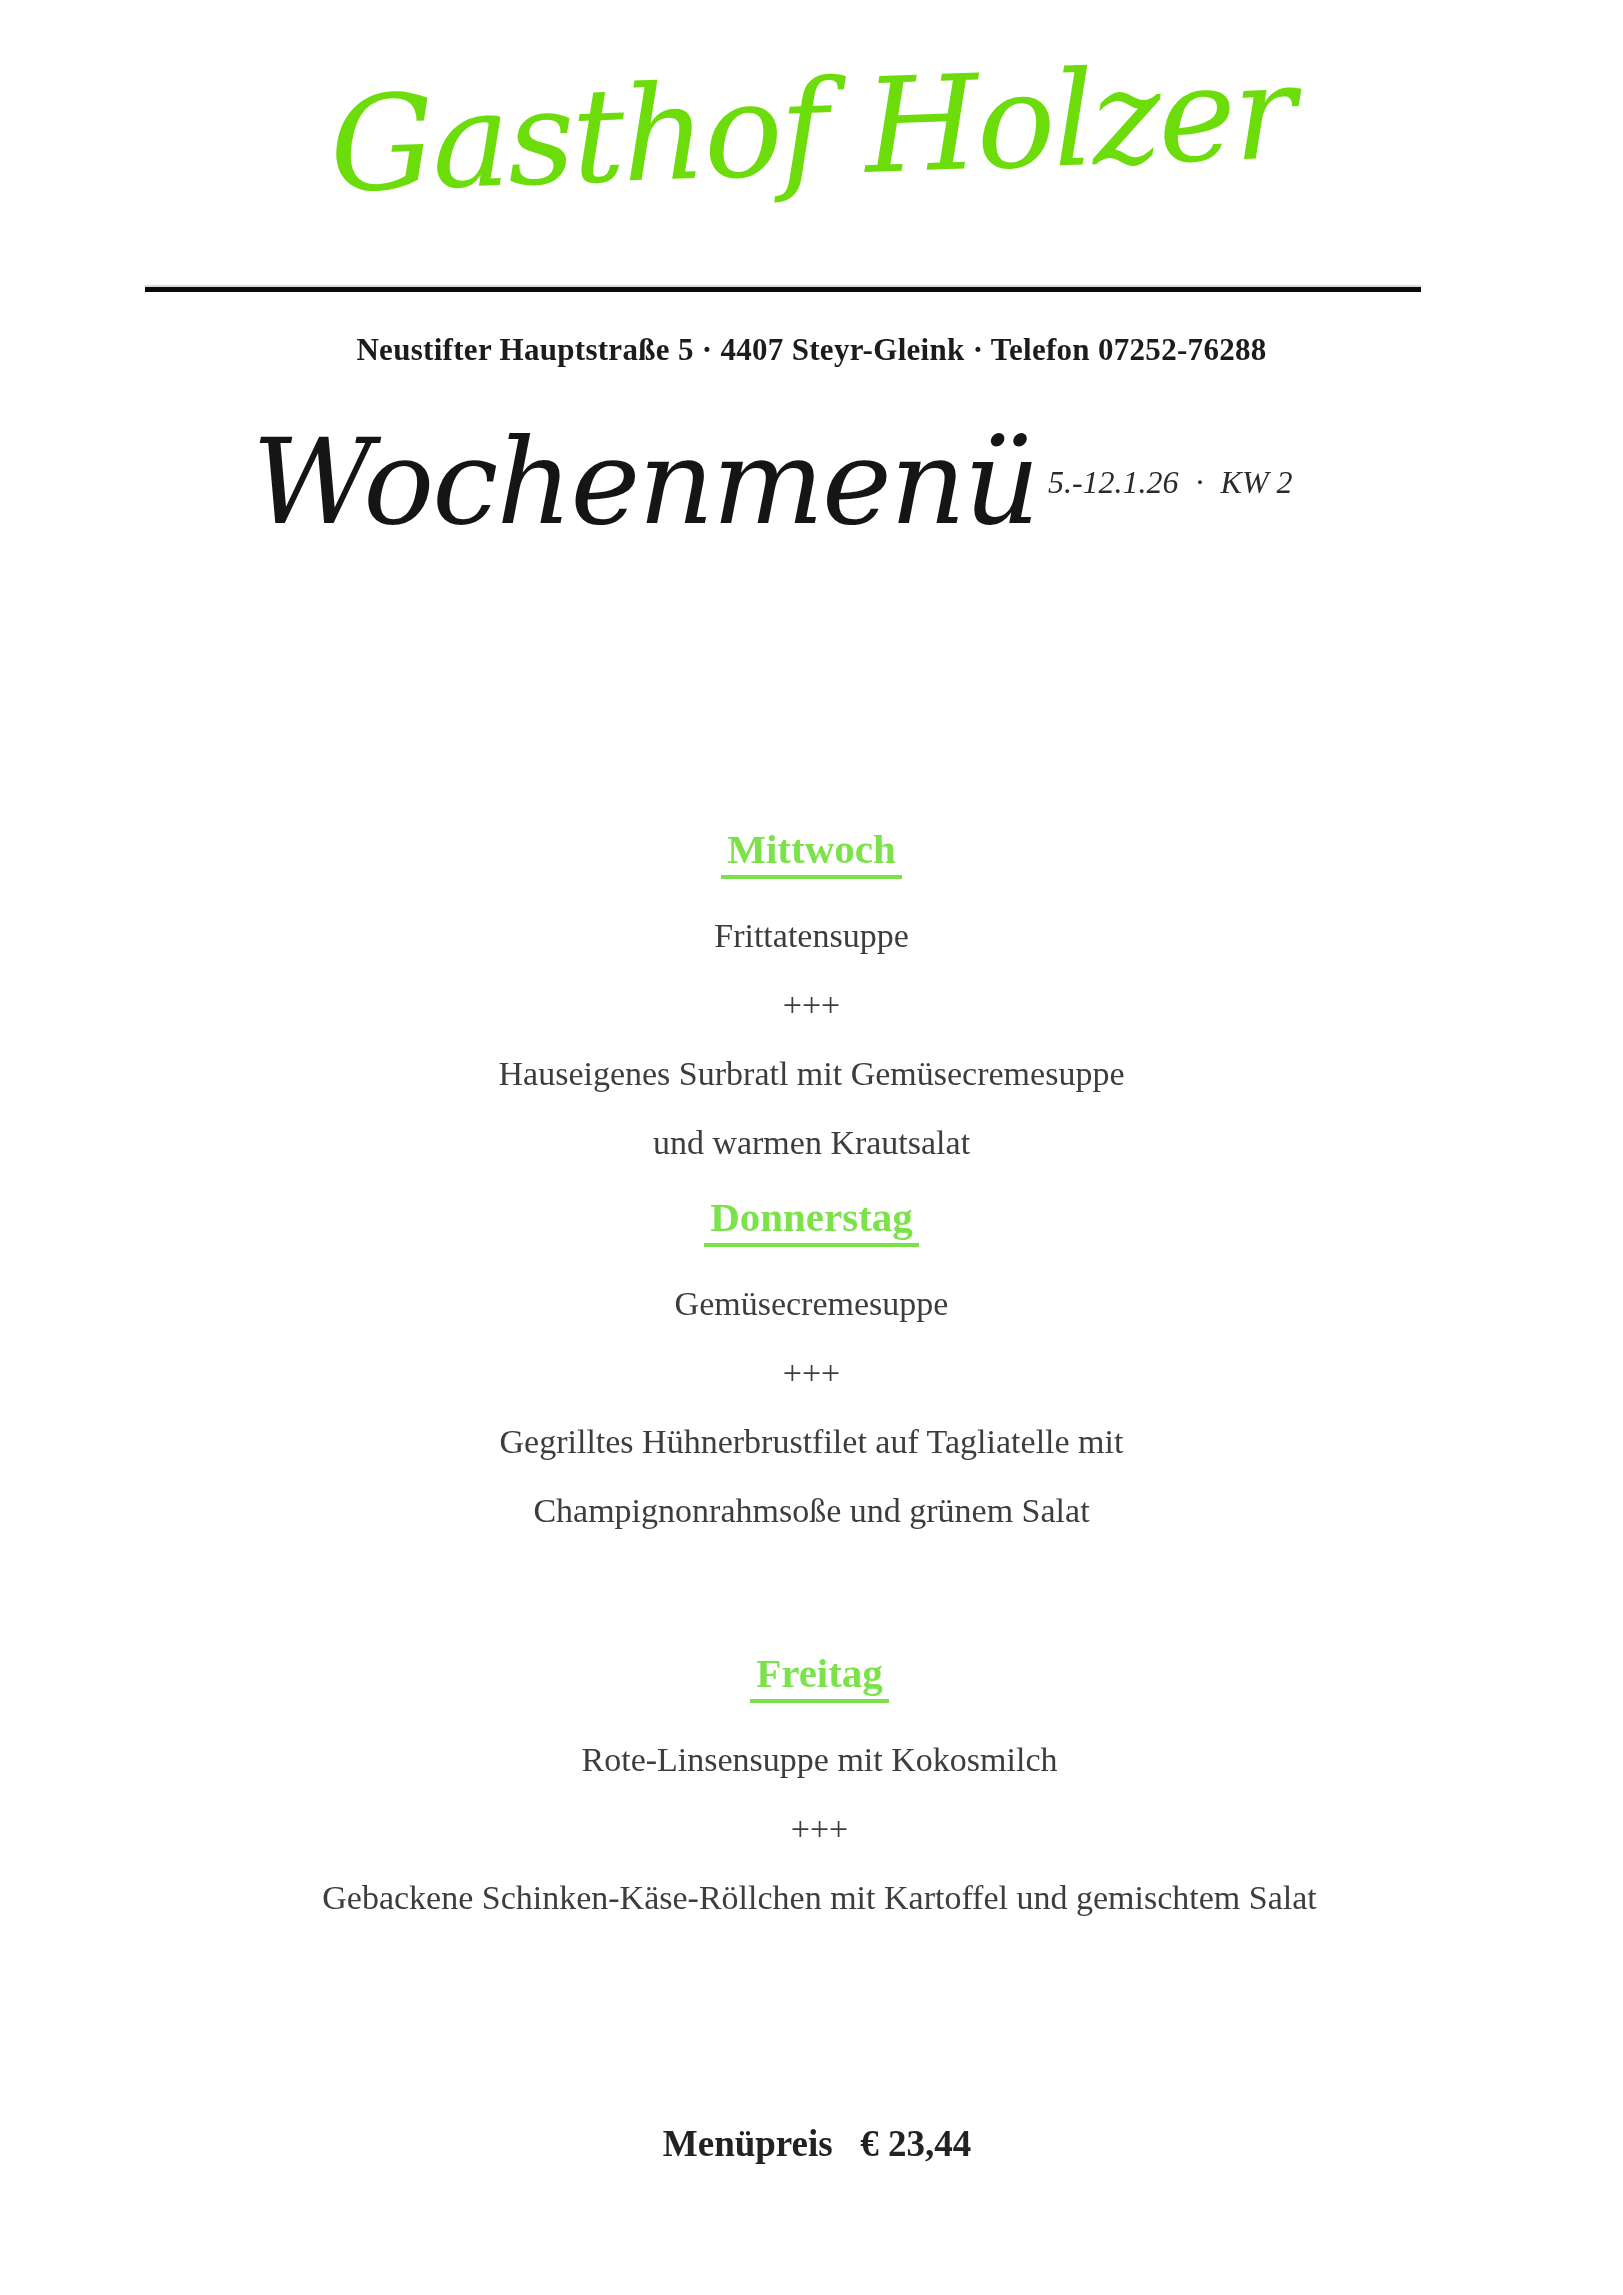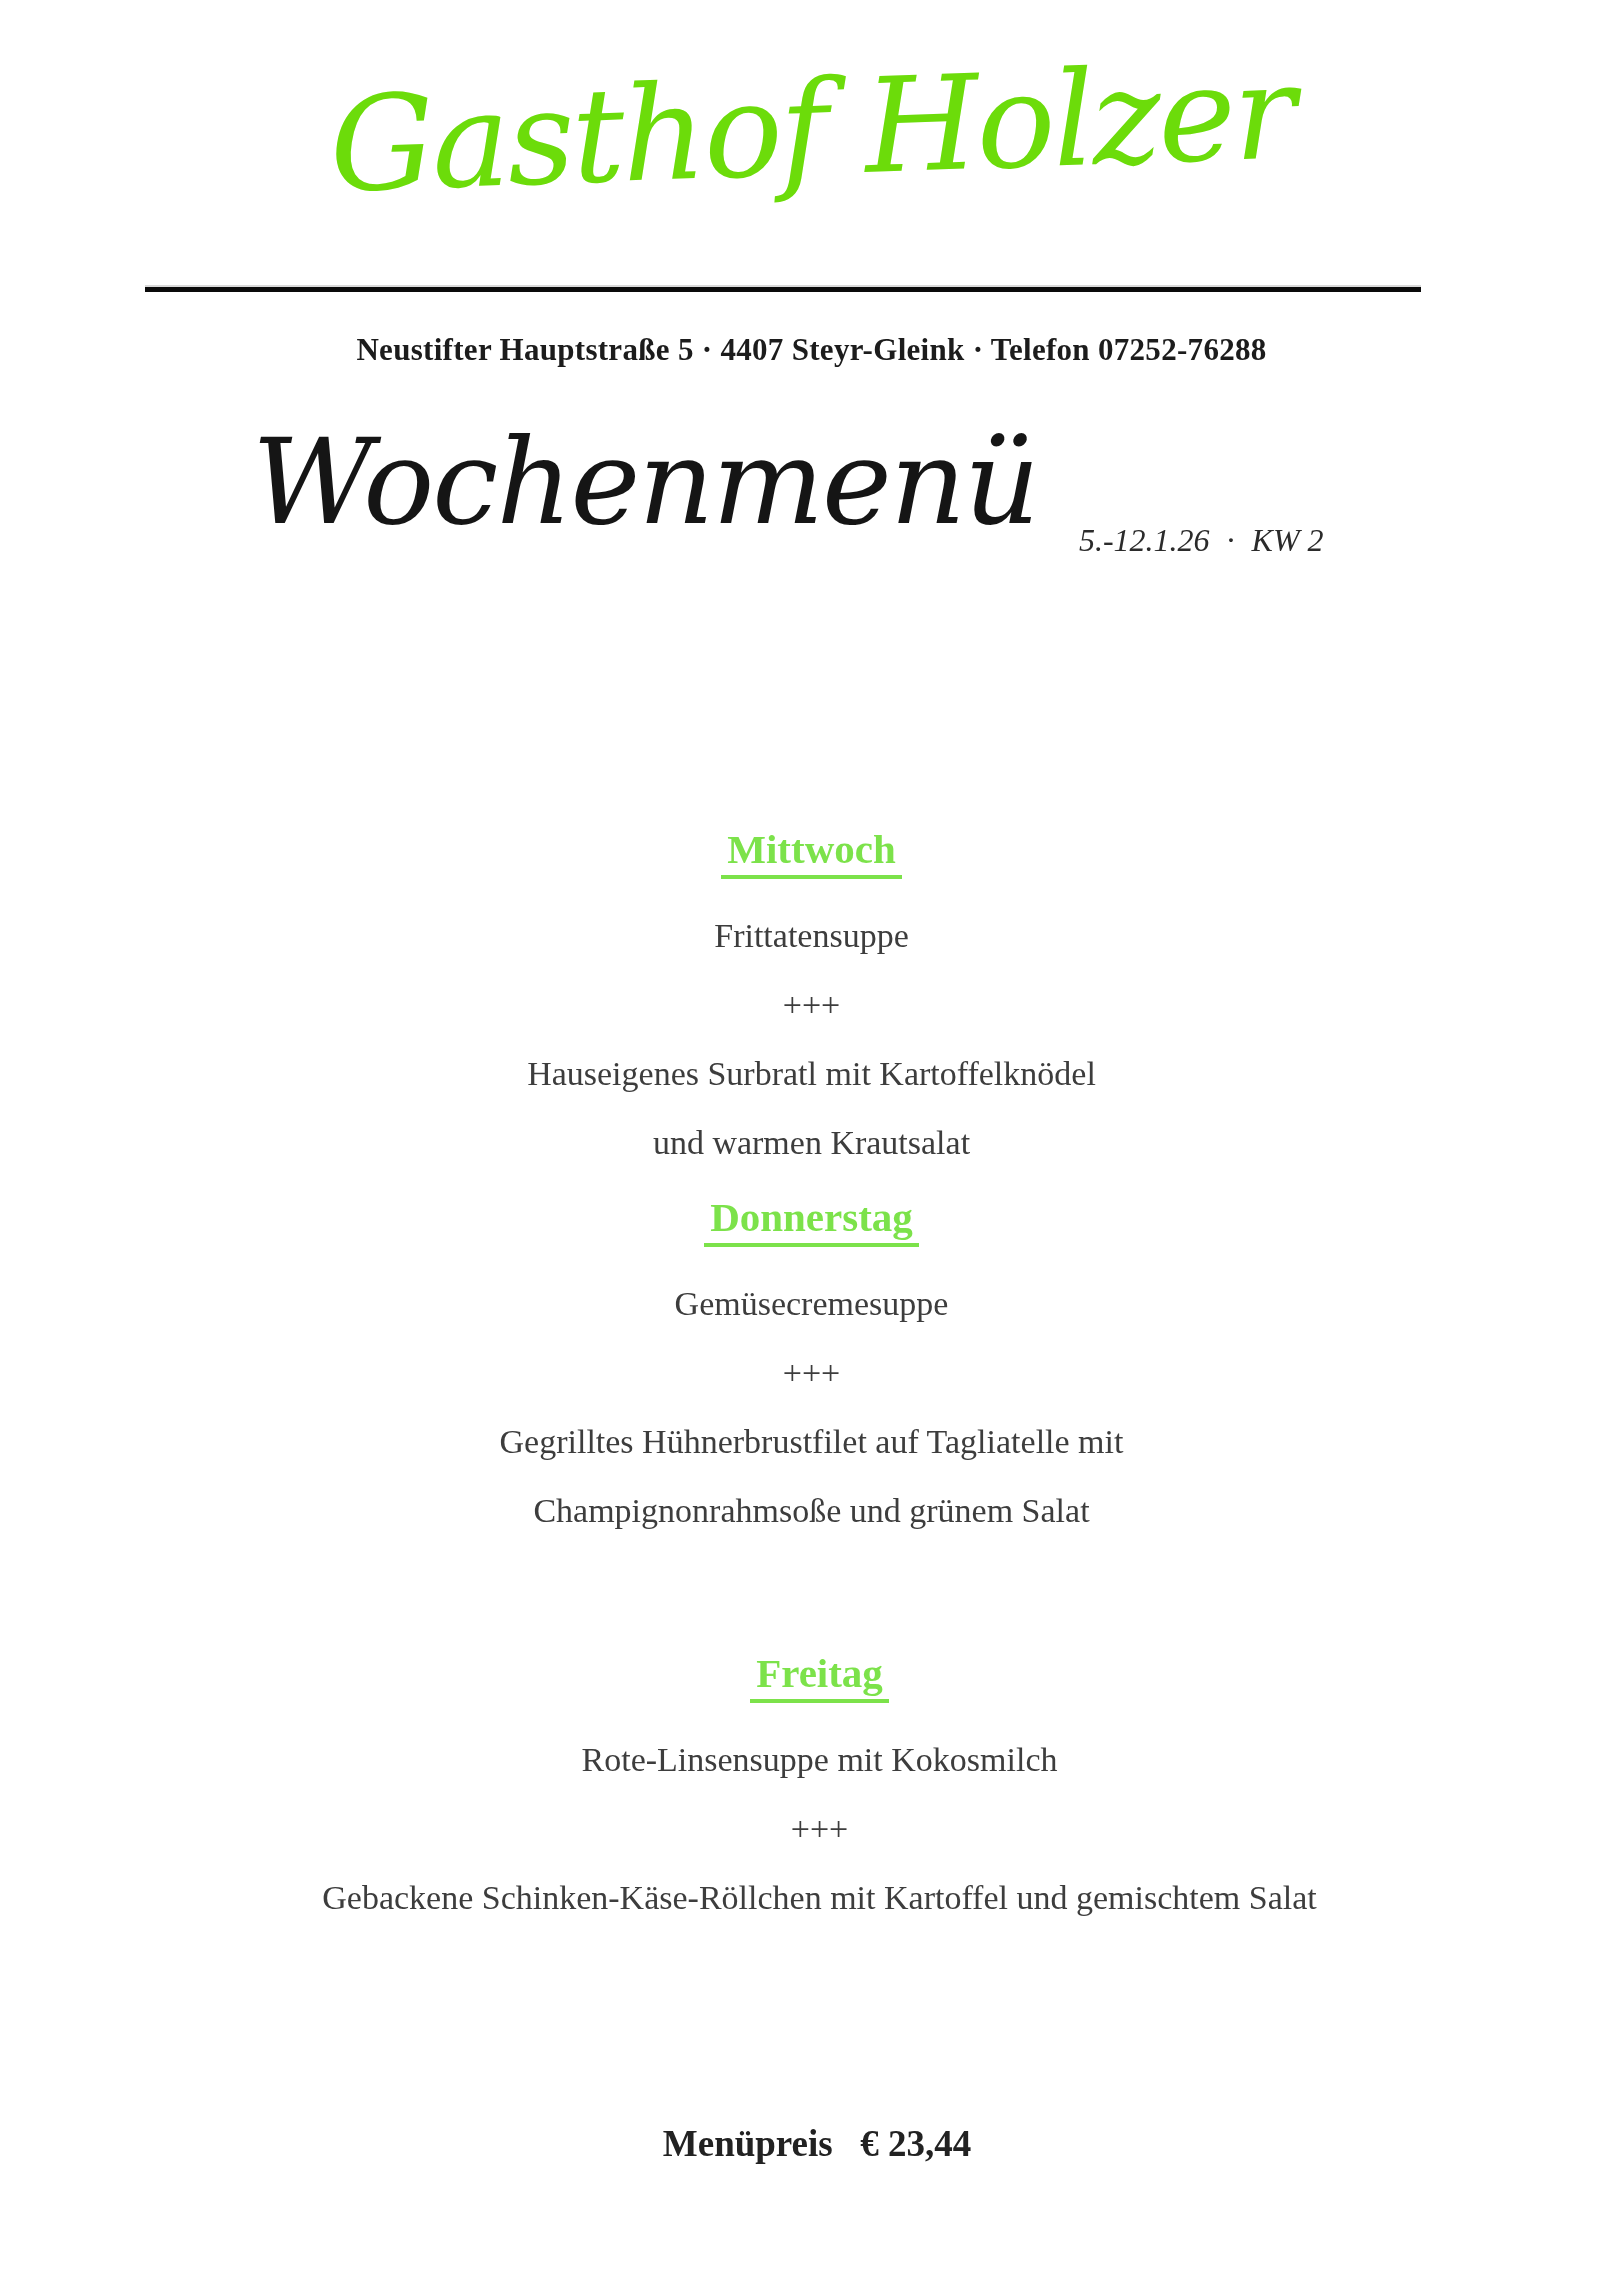--- a/index.html
+++ b/index.html
@@ -39,21 +39,21 @@
   }
   .address{
     position:absolute;top:331px;left:0;width:100%;
     text-align:center;
     font-weight:bold;font-size:31px;line-height:1.2;
     color:#1c1c1c;letter-spacing:0.3px;
   }
   
   .title-row{
     position:absolute;top:406px;left:252px;
-    display:flex;align-items:flex-end;gap:41px;
+    display:flex;align-items:center;gap:10px;
     white-space:nowrap;
   }
   .script-title{
     font-family:"DejaVu Serif","Liberation Serif",serif;
     font-style:italic;
     font-size:118px;line-height:1.3;
     color:#151515;letter-spacing:-2px;
   }
   .title-meta{
     display:flex;align-items:baseline;gap:17px;
@@ -107,21 +107,21 @@
     </span>
   </div>
 
   <div class="menu">
 
     <section class="day">
       <h2 class="day-heading">Mittwoch</h2>
       <div class="day-lines">
         <p class="menu-line">Frittatensuppe</p>
         <p class="menu-line">+++</p>
-        <p class="menu-line">Hauseigenes Surbratl mit Kartoffelknödel</p>
+        <p class="menu-line">Hauseigenes Surbratl mit Gemüsecremesuppe</p>
         <p class="menu-line">und warmen Krautsalat</p>
       </div>
     </section>
 
     <section class="day">
       <h2 class="day-heading">Donnerstag</h2>
       <div class="day-lines">
         <p class="menu-line">Gemüsecremesuppe</p>
         <p class="menu-line">+++</p>
         <p class="menu-line">Gegrilltes Hühnerbrustfilet auf Tagliatelle mit</p>

